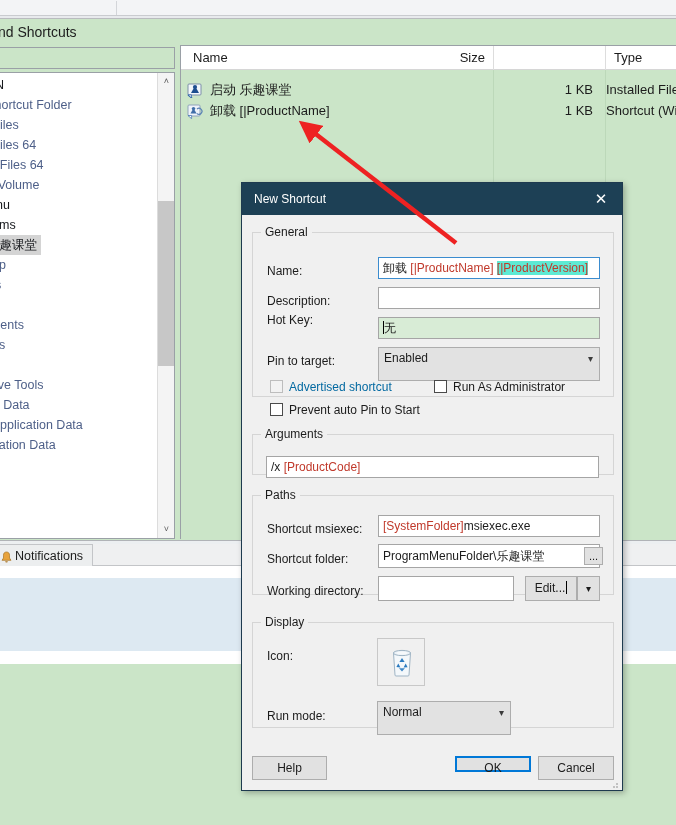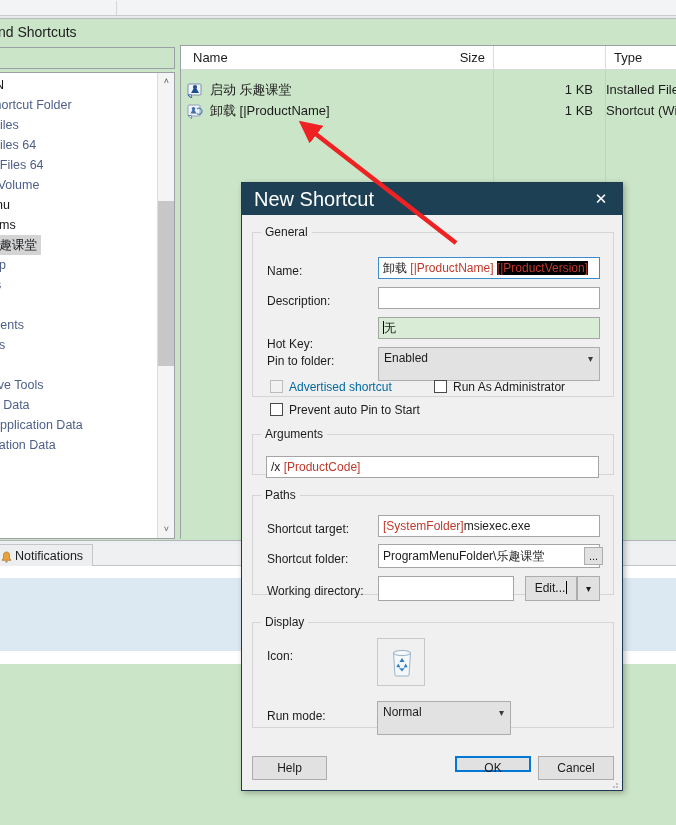--- a/index.html
+++ b/index.html
@@ -148,21 +148,21 @@
     background: #f0f0f0;
     border: 1px solid #1e3a4f;
     box-shadow: 2px 2px 6px rgba(0,0,0,0.28);
   }
   .dlg-title {
     position: absolute; left: 0; top: 0; width: 380px; height: 32px;
     background: #1d4055;
   }
   .dlg-title .txt {
     position: absolute; left: 12px; top: 0; height: 32px; line-height: 32px;
-    font-size: 20px; color: #ffffff;
+    font-size: 12px; color: #ffffff;
   }
   .dlg-title .close {
     position: absolute; right: 8px; top: 0; width: 26px; height: 32px;
     color: #ffffff; font-size: 15px; text-align: center; line-height: 32px;
     cursor: pointer;
   }
 
   fieldset.grp {
     position: absolute;
     margin: 0; padding: 0;
@@ -188,21 +188,21 @@
   }
 
   .fakefield {
     position: absolute; height: 22px; line-height: 21px;
     border: 1px solid #a5a5a5; background: #ffffff;
     font-size: 12px; padding: 0 4px; color: #1c1c1c;
     white-space: nowrap; overflow: hidden;
   }
   .fakefield.focus { border: 1px solid #3b8ccf; }
   .tok-red { color: #c0392b; }
-  .tok-sel { background: #000000; color: #c0392b; }
+  .tok-sel { background: #5eead4; color: #c0392b; }
   .caret {
     display: inline-block; width: 1px; height: 13px;
     background: #000; vertical-align: -2px;
   }
 
   .combo {
     position: absolute; height: 34px;
     background: #e2e2e2; border: 1px solid #adadad;
     font-size: 12px; color: #1c1c1c; line-height: 21px; padding-left: 5px;
   }
@@ -353,26 +353,26 @@
       <legend>General</legend>
 
       <div class="lbl" style="left:14px; top:23px;">Name:</div>
       <div class="fakefield focus" style="left:125px; top:18px; width:222px;">
         <span>卸载 </span><span class="tok-red">[|ProductName]</span><span>&nbsp;</span><span class="tok-sel">[|ProductVersion]</span>
       </div>
 
       <div class="lbl" style="left:14px; top:53px;">Description:</div>
       <input class="tb" style="left: 125px; top: 48px; width: 222px;" value="">
 
-      <div class="lbl" style="left:14px; top:96px;text-align:right;">Hot Key:</div>
+      <div class="lbl" style="left:14px; top:72px;text-align:right;">Hot Key:</div>
       <div class="fakefield" style="left:125px; top:78px; width:222px; background:#d8ecd6;">
         <span class="caret"></span><span>无</span>
       </div>
 
-      <div class="lbl" style="left:14px; top:113px;">Pin to folder:</div>
+      <div class="lbl" style="left:14px; top:113px;">Pin to target:</div>
       <div class="combo" style="left:125px; top:108px; width:222px;">
         <span>Enabled</span>
         <span class="chev">▾</span>
       </div>
 
       <div class="cbox dis" style="left:17px; top:141px;"></div>
       <div class="lbl dis" style="left:36px; top:139px;">Advertised shortcut</div>
 
       <div class="cbox" style="left:181px; top:141px;"></div>
       <div class="lbl" style="left:200px; top:139px;">Run As Administrator</div>
@@ -384,21 +384,21 @@
     <fieldset class="grp" style="left:10px; top:244px; width:362px; height:48px;">
       <legend>Arguments</legend>
       <div class="fakefield" style="left:13px; top:15px; width:333px;">
         <span>/x </span><span class="tok-red">[ProductCode]</span>
       </div>
     </fieldset>
 
     <fieldset class="grp" style="left:10px; top:305px; width:362px; height:107px;">
       <legend>Paths</legend>
 
-      <div class="lbl" style="left:14px; top:18px;">Shortcut target:</div>
+      <div class="lbl" style="left:14px; top:18px;">Shortcut msiexec:</div>
       <div class="fakefield" style="left:125px; top:13px; width:222px;">
         <span class="tok-red">[SystemFolder]</span><span>msiexec.exe</span>
       </div>
 
       <div class="lbl" style="left:14px; top:48px;">Shortcut folder:</div>
       <div class="fakefield" style="left:125px; top:42px; width:222px; height:24px; line-height:23px;">
         <span>ProgramMenuFolder\乐趣课堂</span>
       </div>
       <div class="btn small" style="left:331px; top:45px; width:19px; height:18px; line-height:16px;">...</div>
 

